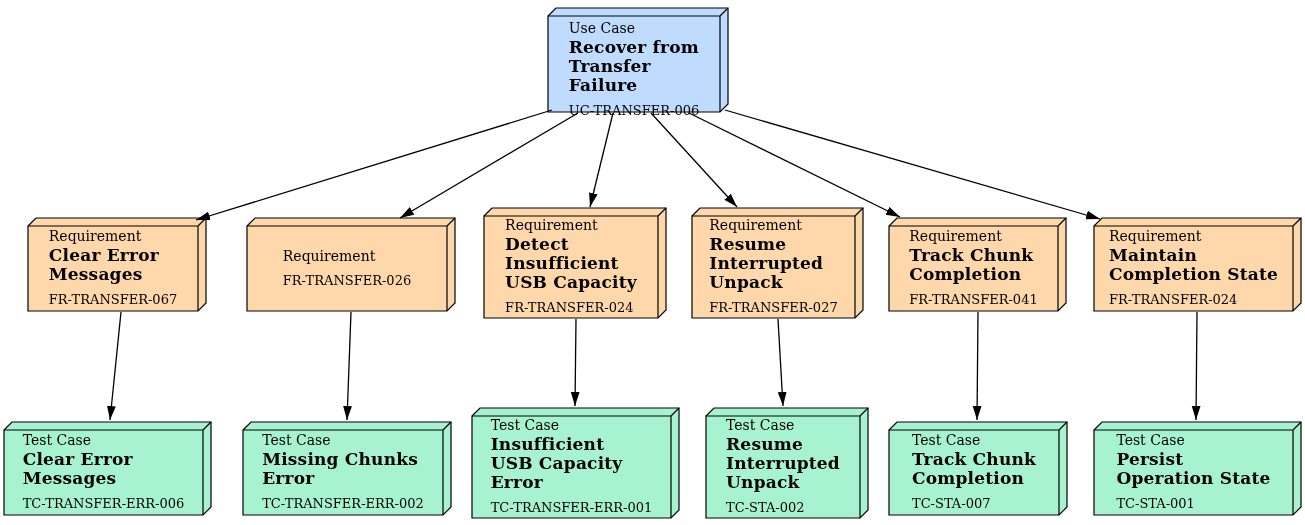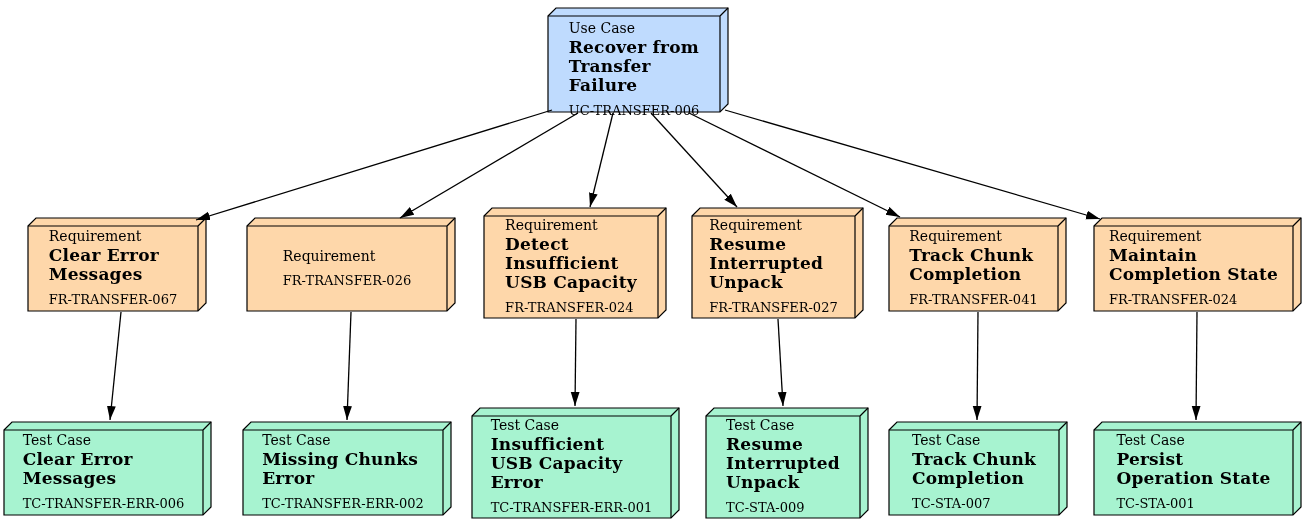--- a/index.html
+++ b/index.html
@@ -184,21 +184,21 @@
       <div class="nid">TC-TRANSFER-ERR-001</div>
     </div>
   </div>
 
   <div class="node" style="left: 706px; top: 416px; width: 154px; height: 102px;">
     <div class="lines">
       <div class="type">Test Case</div>
       <div class="title">Resume
 Interrupted
 Unpack</div>
-      <div class="nid">TC-STA-009</div>
+      <div class="nid">TC-STA-002</div>
     </div>
   </div>
 
   <div class="node" style="left: 889px; top: 430px; width: 170px; height: 85px;">
     <div class="lines">
       <div class="type">Test Case</div>
       <div class="title">Track Chunk
 Completion</div>
       <div class="nid">TC-STA-007</div>
     </div>

